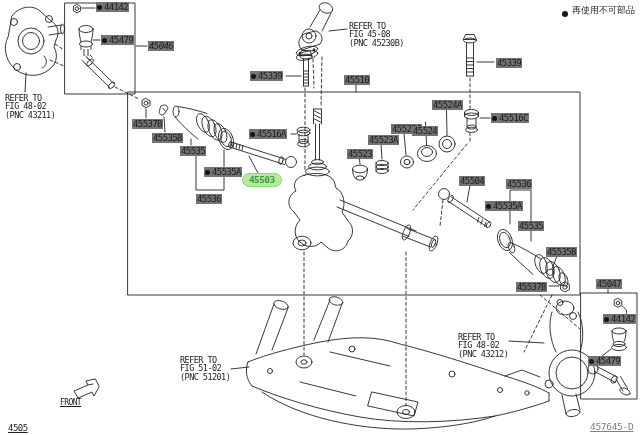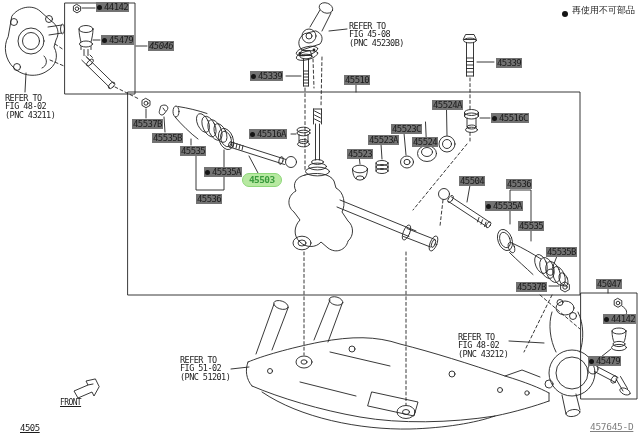--- a/index.html
+++ b/index.html
@@ -299,21 +299,21 @@
     <path class="ln" d="M95,379 L86,381 L88,385 L74,391 L78,398 L92,392 L94,396 L99,387 Z"></path>
     <path class="ln" d="M88,385 L93,384"></path>
   </g>
 </svg>
 
   <div id="legend" style="left:562px;top:4px;">
     <span class="dot"></span>
     <span>再使用不可部品</span>
   </div>
 
-  <div class="corner" id="page-code" style="left:20px;top:423px;">4505</div>
+  <div class="corner" id="page-code" style="left:8px;top:423px;">4505</div>
   <div class="corner" id="drawing-number" style="left:590px;top:421px;">457645-D</div>
   <div class="corner" id="front-label" style="left:60px;top:398px;">FRONT</div>
 
   <div id="labels-layer">
       <div class="callout" style="left: 96px; top: 2px;">
         <span class="dot"></span>
         <span>44142</span>
       </div>
       <div class="callout" style="left: 101px; top: 35px;">
         <span class="dot"></span>
@@ -357,21 +357,21 @@
       </div>
       <div class="callout" style="left: 347px; top: 149px;">
         <span>45523</span>
       </div>
       <div class="callout" style="left: 368px; top: 135px;">
         <span>45523A</span>
       </div>
       <div class="callout" style="left: 391px; top: 124px; justify-content: center;">
         <span>45523C</span>
       </div>
-      <div class="callout" style="left: 412px; top: 109px; margin-top: 28px;">
+      <div class="callout" style="left: 412px; top: 98px; margin-top: 28px;">
         <span>45524</span>
       </div>
       <div class="callout" style="left: 432px; top: 100px; justify-content: flex-end;">
         <span>45524A</span>
       </div>
       <div class="callout" style="left: 491px; top: 113px;">
         <span class="dot"></span>
         <span>45516C</span>
       </div>
       <div class="callout" style="left: 459px; top: 176px;">

